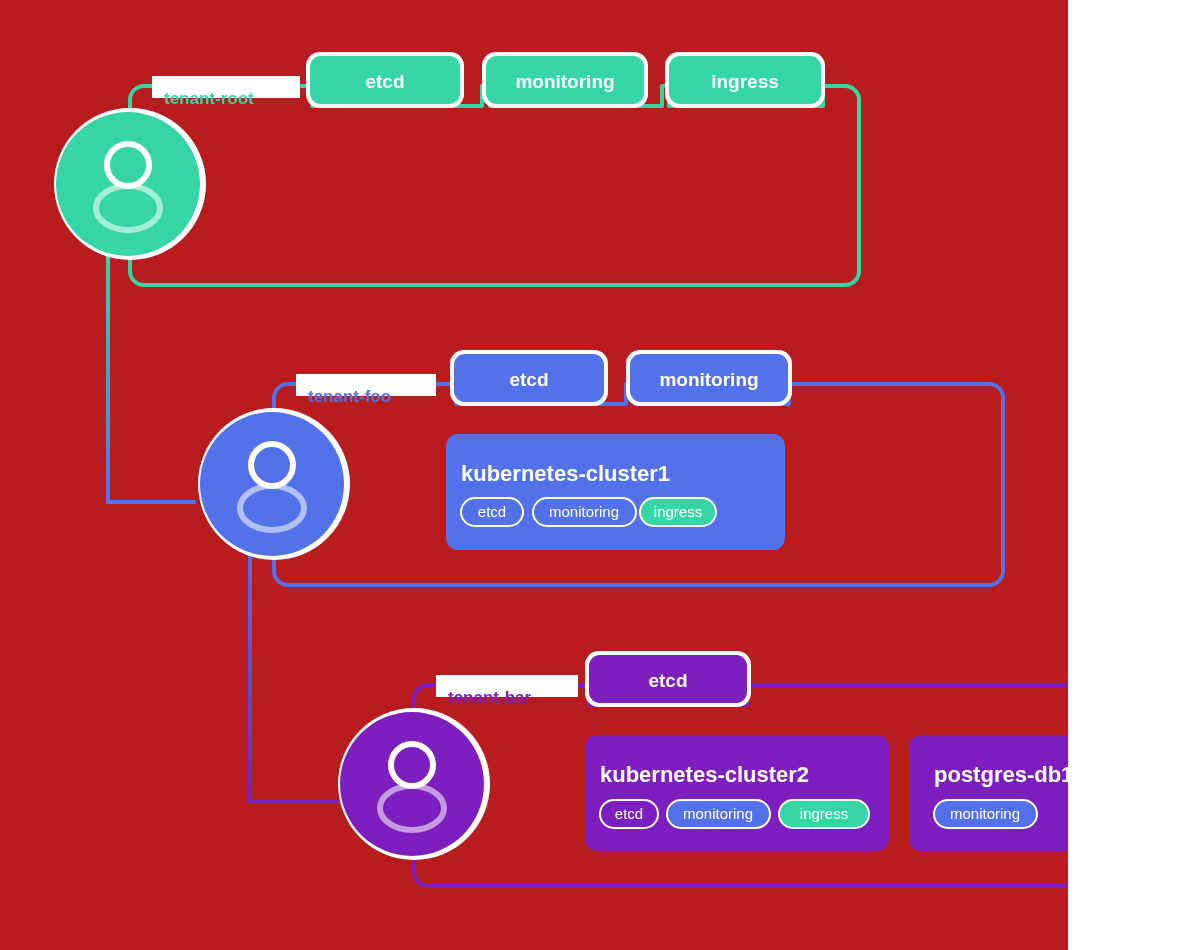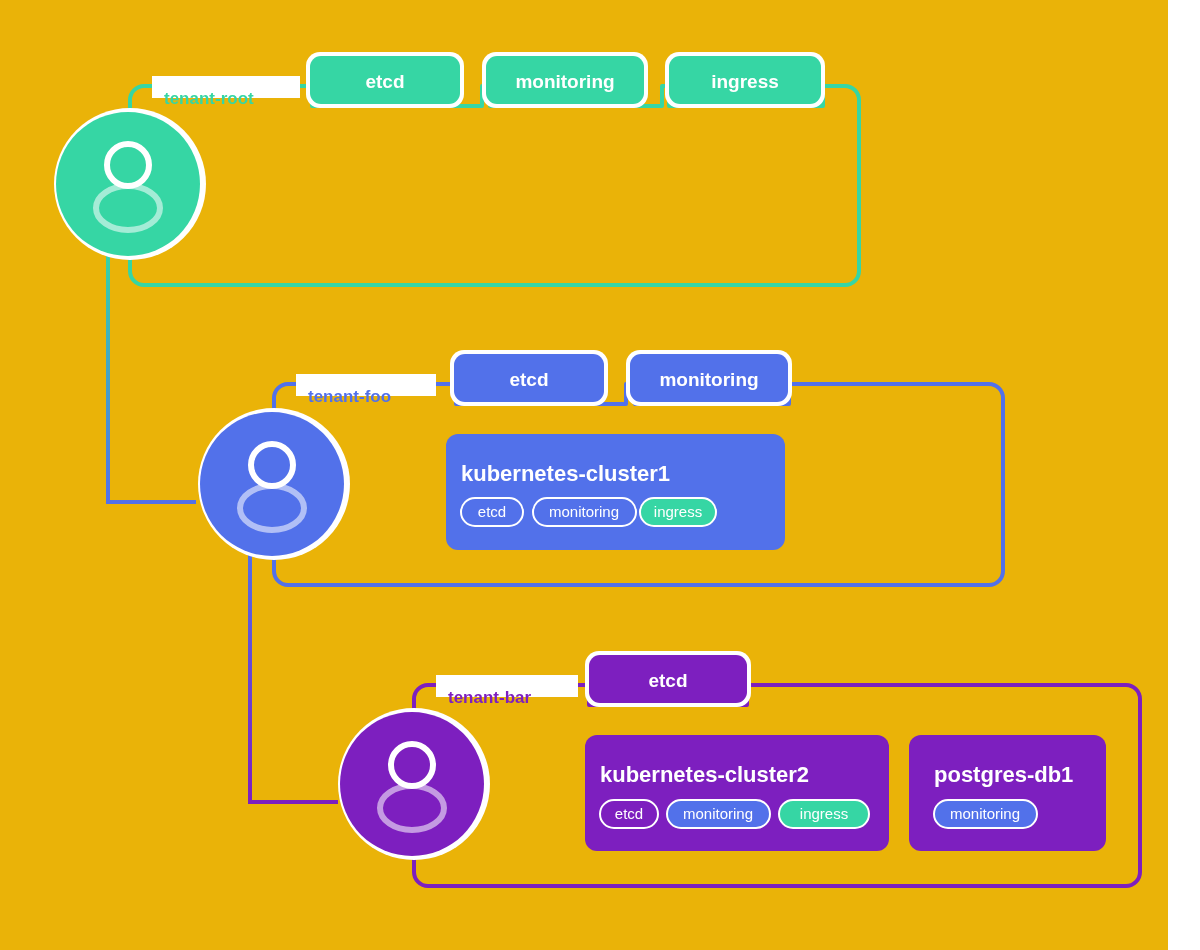--- a/index.html
+++ b/index.html
@@ -1,17 +1,17 @@
 <!DOCTYPE html>
 <html><head>
 <meta charset="utf-8">
 <style>
   html,body{margin:0;padding:0;background:#ffffff;}
   body{width:1200px;height:950px;font-family:"Liberation Sans",sans-serif;}
-  #stage{position:relative;width:1168px;height:950px;overflow:hidden;background:#eab308;}
+  #stage{position:relative;width:1068px;height:950px;overflow:hidden;background:#b91c1c;}
   svg#scene{position:absolute;left:0;top:0;width:1200px;height:950px;}
   .lbl{font-family:"Liberation Sans",sans-serif;font-weight:700;}
   .tenant-label{font-size:17px;}
   .pill-label{font-size:19px;fill:#ffffff;}
   .res-title{font-size:22px;font-weight:700;fill:#ffffff;}
   .chip-label{font-size:15px;fill:#ffffff;font-weight:400;}
 </style>
 </head>
 <body>
 

